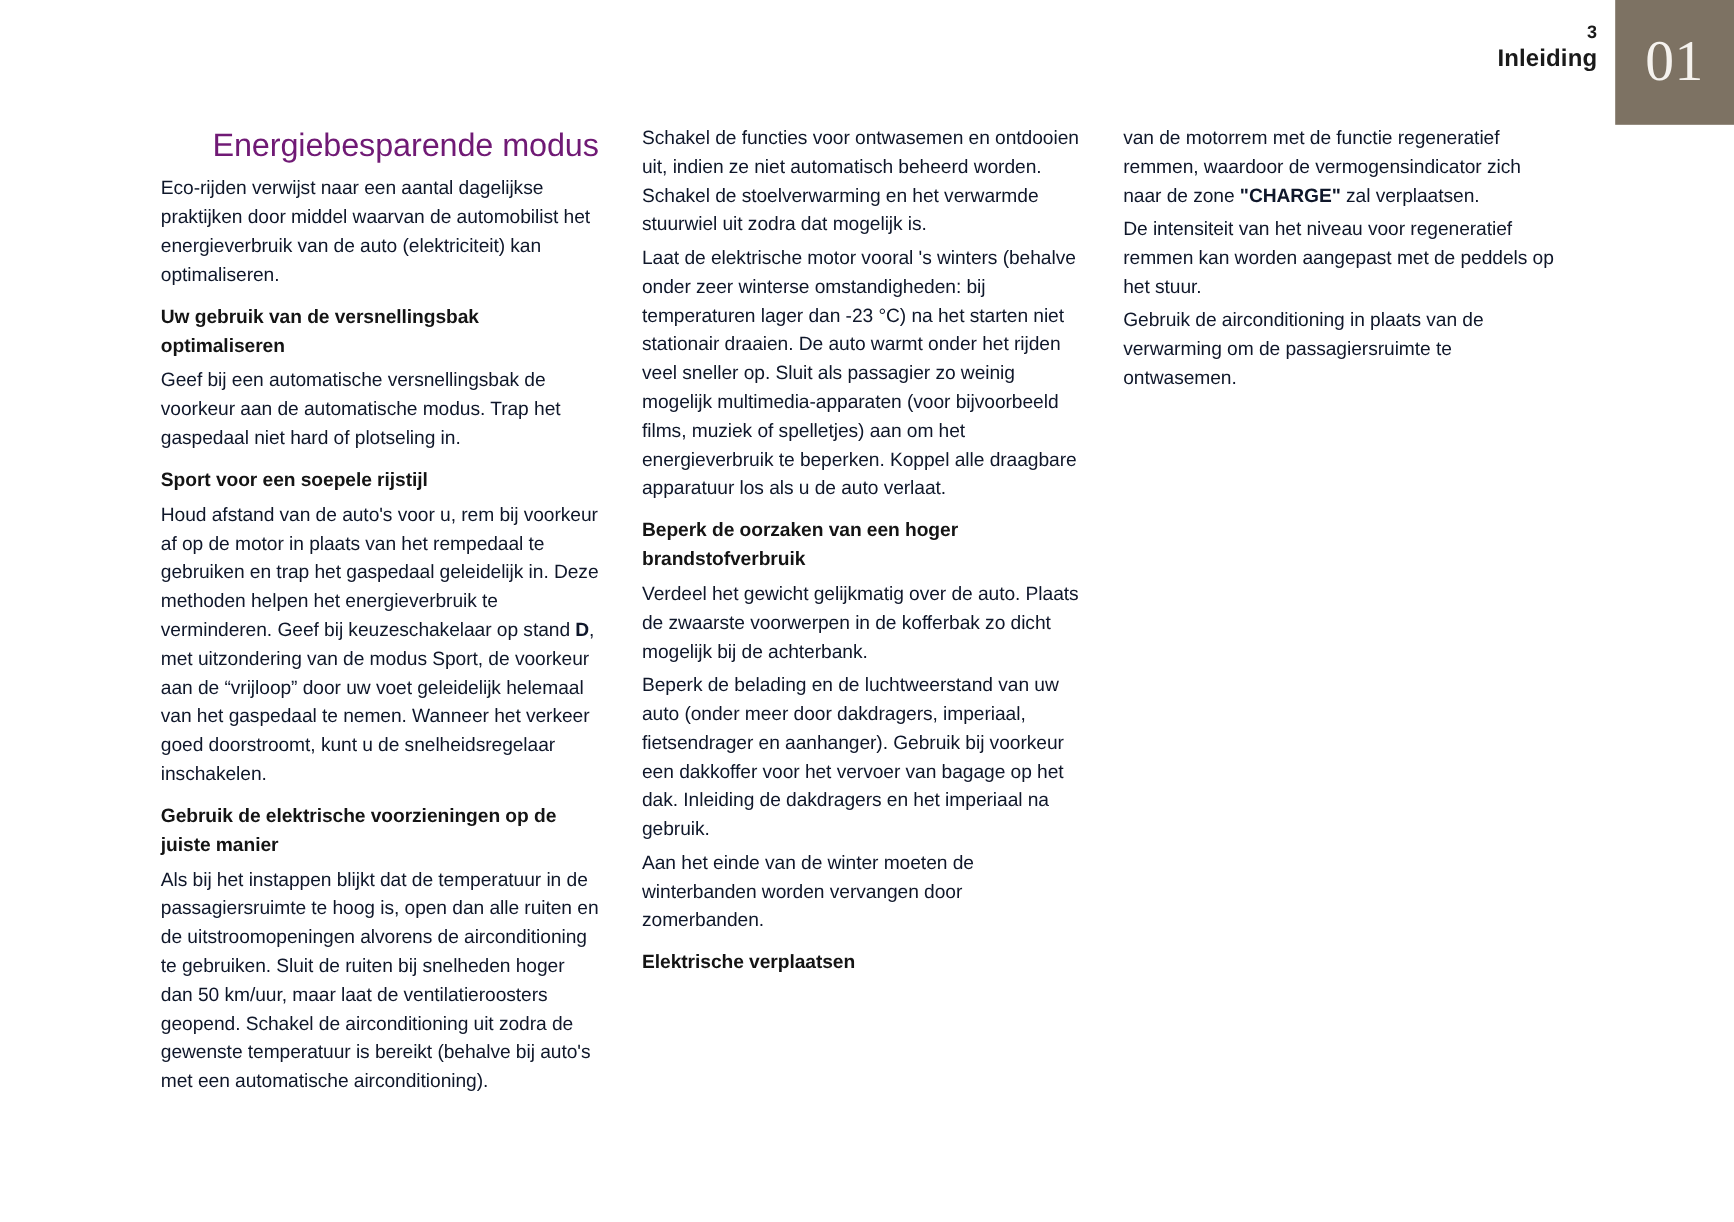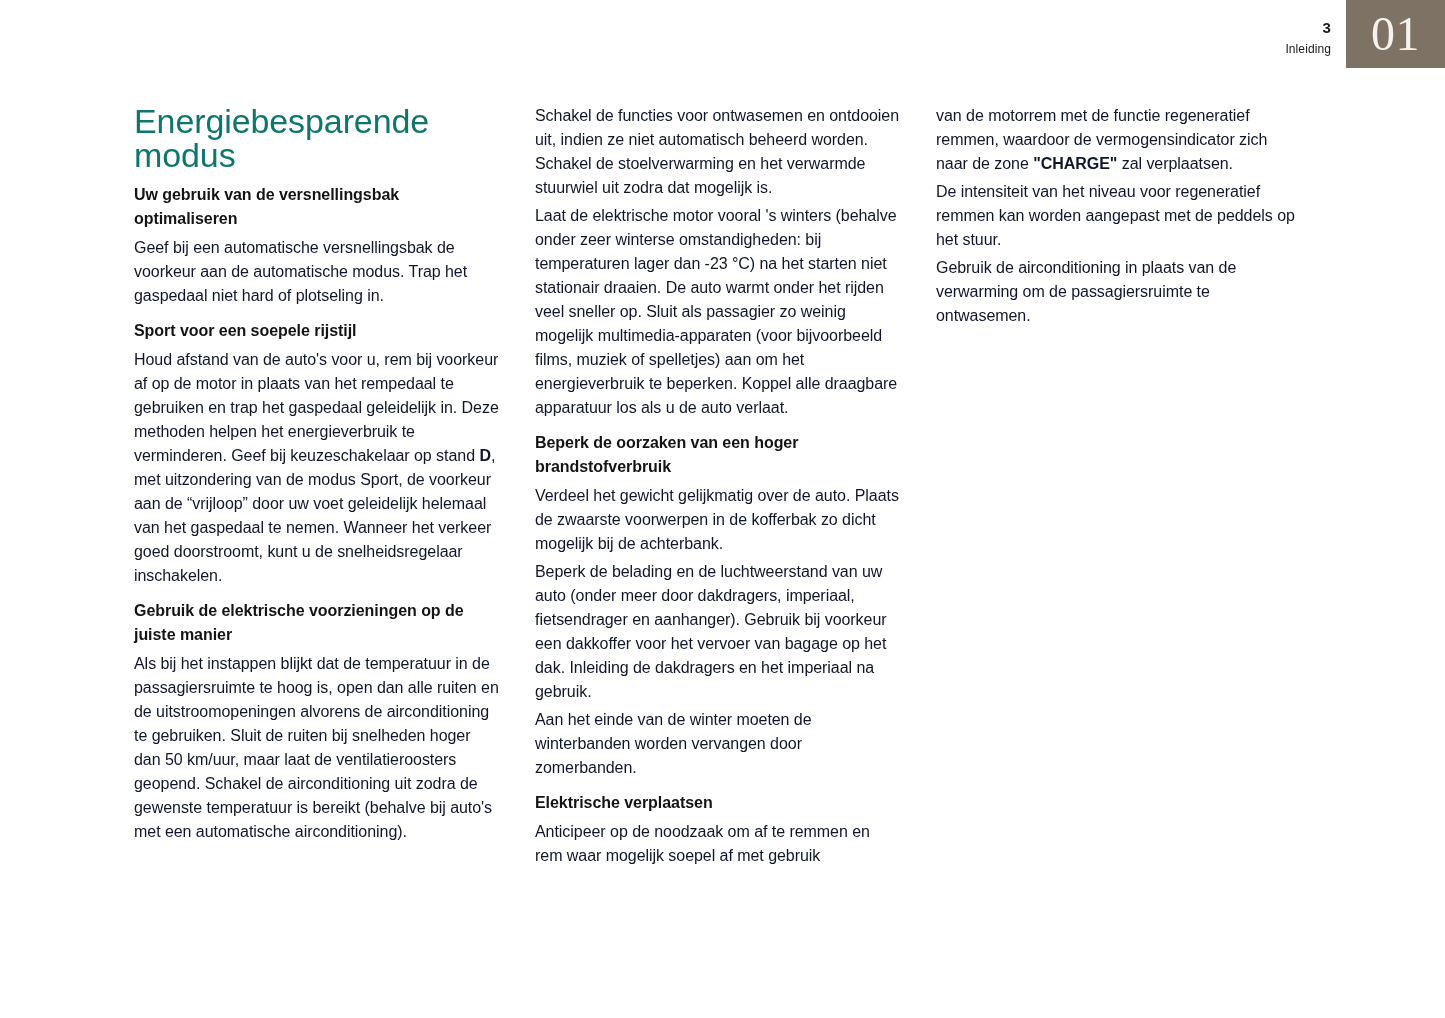--- a/index.html
+++ b/index.html
@@ -18,21 +18,21 @@
     background: #ffffff;
     overflow: hidden;
   }
 
   
   #chapter-tab {
     position: absolute;
     top: 0;
     left: 1346px;
     width: 99px;
-    height: 68px;
+    height: 104px;
     background: #7d7263;
     display: flex;
     align-items: center;
     justify-content: center;
   }
   #chapter-number {
     font-family: "Liberation Serif", serif;
     font-size: 48px;
     line-height: 1;
     color: #f5f2ee;
@@ -47,22 +47,22 @@
     text-align: right;
   }
   #page-number {
     font-size: 15px;
     font-weight: 700;
     line-height: 20px;
     color: #1a1a1a;
     letter-spacing: 0.1px;
   }
   #section-name {
-    font-size: 12px;
-    font-weight: 400;
+    font-size: 20px;
+    font-weight: 700;
     line-height: 22px;
     color: #1a1a1a;
     letter-spacing: 0.1px;
   }
 
   
   #content {
     position: absolute;
     top: 104px;
     left: 134px;
@@ -70,26 +70,27 @@
     display: flex;
     gap: 36px;
     align-items: flex-start;
   }
   .column {
     width: 365px;
     flex: 0 0 365px;
   }
 
   .doc-title {
-    font-size: 34px;
+    font-size: 27px;
     font-weight: 400;
     line-height: 34px;
     margin: 0 0 8px 0;
-    color: #0f766e;
+    color: #701a75;
     letter-spacing: -0.1px;
+    text-align: right;
   }
   .section-heading {
     font-size: 16px;
     font-weight: 700;
     line-height: 24px;
     margin: 11px 0 5px 0;
     color: #141414;
     letter-spacing: -0.05px;
   }
   .para {
@@ -114,36 +115,36 @@
     <div id="section-name">Inleiding</div>
   </div>
 
   <div id="chapter-tab">
     <span id="chapter-number">01</span>
   </div>
 
   <div id="content">
       <div class="column">
         <h1 class="doc-title">Energiebesparende modus</h1>
+        <p class="para">Eco-rijden verwijst naar een aantal dagelijkse praktijken door middel waarvan de automobilist het energieverbruik van de auto (elektriciteit) kan optimaliseren.</p>
         <h2 class="section-heading">Uw gebruik van de versnellingsbak optimaliseren</h2>
         <p class="para">Geef bij een automatische versnellingsbak de voorkeur aan de automatische modus. Trap het gaspedaal niet hard of plotseling in.</p>
         <h2 class="section-heading">Sport voor een soepele rijstijl</h2>
         <p class="para">Houd afstand van de auto's voor u, rem bij voorkeur af op de motor in plaats van het rempedaal te gebruiken en trap het gaspedaal geleidelijk in. Deze methoden helpen het energieverbruik te verminderen. Geef bij keuzeschakelaar op stand <b>D</b>, met uitzondering van de modus Sport, de voorkeur aan de “vrijloop” door uw voet geleidelijk helemaal van het gaspedaal te nemen. Wanneer het verkeer goed doorstroomt, kunt u de snelheidsregelaar inschakelen.</p>
         <h2 class="section-heading">Gebruik de elektrische voorzieningen op de juiste manier</h2>
         <p class="para">Als bij het instappen blijkt dat de temperatuur in de passagiersruimte te hoog is, open dan alle ruiten en de uitstroomopeningen alvorens de airconditioning te gebruiken. Sluit de ruiten bij snelheden hoger dan 50 km/uur, maar laat de ventilatieroosters geopend. Schakel de airconditioning uit zodra de gewenste temperatuur is bereikt (behalve bij auto's met een automatische airconditioning).</p>
       </div>
       <div class="column">
         <p class="para">Schakel de functies voor ontwasemen en ontdooien uit, indien ze niet automatisch beheerd worden. Schakel de stoelverwarming en het verwarmde stuurwiel uit zodra dat mogelijk is.</p>
         <p class="para">Laat de elektrische motor vooral 's winters (behalve onder zeer winterse omstandigheden: bij temperaturen lager dan -23 °C) na het starten niet stationair draaien. De auto warmt onder het rijden veel sneller op. Sluit als passagier zo weinig mogelijk multimedia-apparaten (voor bijvoorbeeld films, muziek of spelletjes) aan om het energieverbruik te beperken. Koppel alle draagbare apparatuur los als u de auto verlaat.</p>
         <h2 class="section-heading">Beperk de oorzaken van een hoger brandstofverbruik</h2>
         <p class="para">Verdeel het gewicht gelijkmatig over de auto. Plaats de zwaarste voorwerpen in de kofferbak zo dicht mogelijk bij de achterbank.</p>
         <p class="para">Beperk de belading en de luchtweerstand van uw auto (onder meer door dakdragers, imperiaal, fietsendrager en aanhanger). Gebruik bij voorkeur een dakkoffer voor het vervoer van bagage op het dak. Inleiding de dakdragers en het imperiaal na gebruik.</p>
         <p class="para">Aan het einde van de winter moeten de winterbanden worden vervangen door zomerbanden.</p>
         <h2 class="section-heading">Elektrische verplaatsen</h2>
-        <p class="para">Anticipeer op de noodzaak om af te remmen en rem waar mogelijk soepel af met gebruik</p>
       </div>
       <div class="column">
         <p class="para">van de motorrem met de functie regeneratief remmen, waardoor de vermogensindicator zich naar de zone <b>"CHARGE"</b> zal verplaatsen.</p>
         <p class="para">De intensiteit van het niveau voor regeneratief remmen kan worden aangepast met de peddels op het stuur.</p>
         <p class="para">Gebruik de airconditioning in plaats van de verwarming om de passagiersruimte te ontwasemen.</p>
       </div>
     </div>
 
 </div>
 

